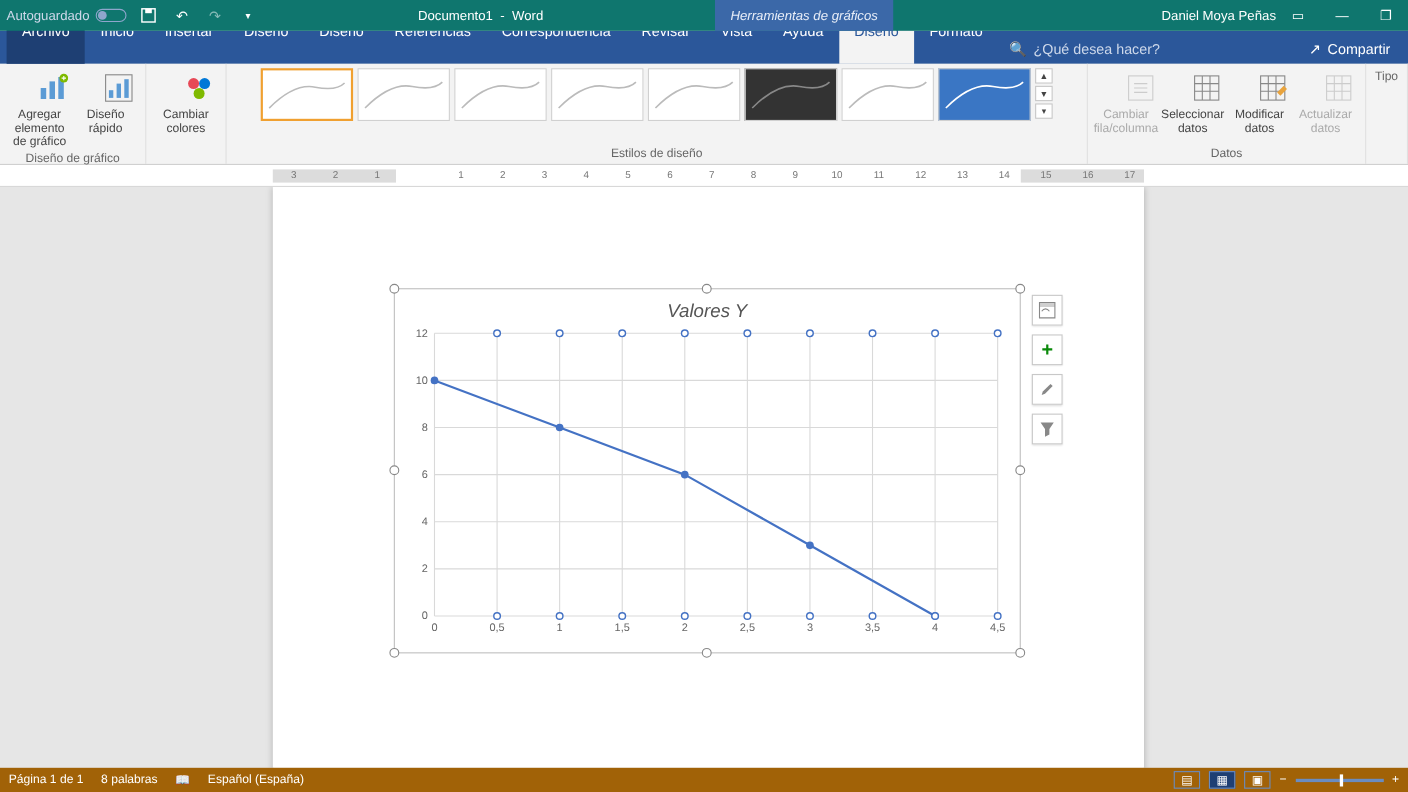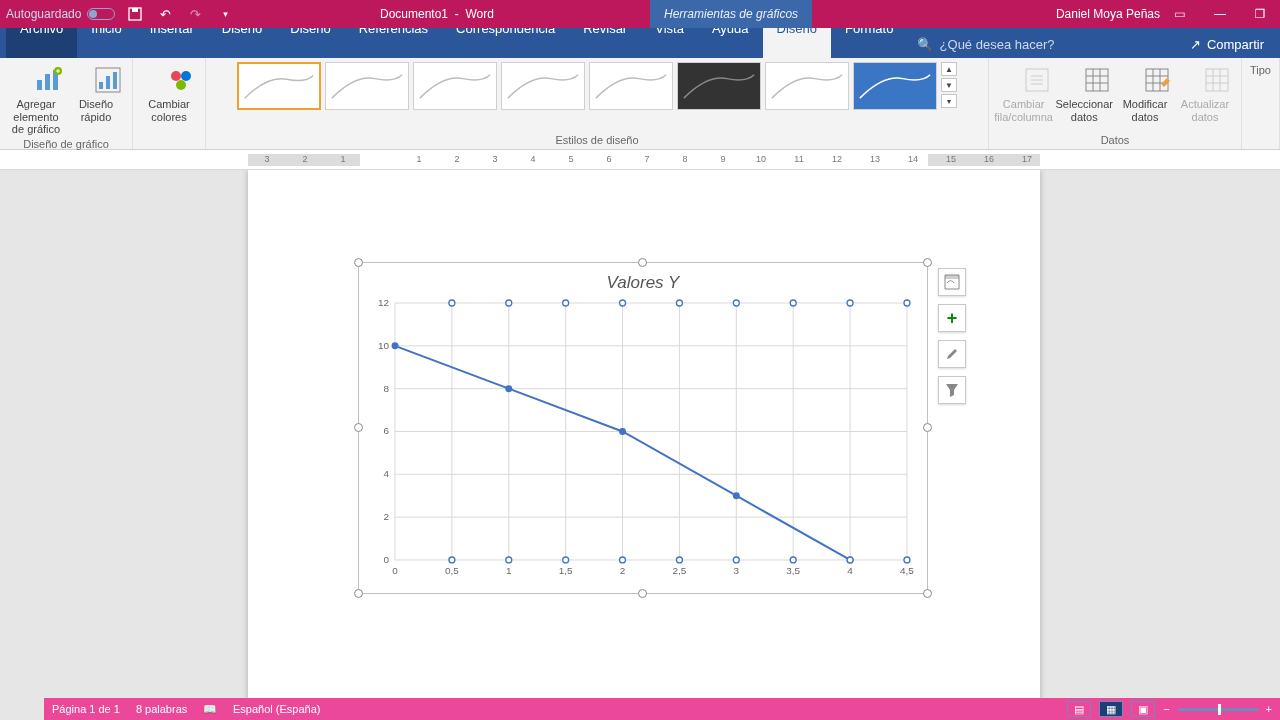--- a/index.html
+++ b/index.html
@@ -1,19 +1,19 @@
 <!DOCTYPE html>
 <html><head>
 <meta charset="utf-8">
 <style>
   * { box-sizing: border-box; margin: 0; padding: 0; font-family: "Segoe UI", Arial, sans-serif; }
   html, body { width: 1280px; height: 720px; overflow: hidden; background: #e6e6e6; }
 
   
-  .titlebar { height: 28px; background: #be185d; color: #fff; display: flex; align-items: center; font-size: 12px; position: relative; }
+  .titlebar { height: 28px; background: #0f766e; color: #fff; display: flex; align-items: center; font-size: 12px; position: relative; }
   .titlebar .autosave { display: flex; align-items: center; gap: 6px; padding-left: 6px; color: #cdd8ea; }
   .titlebar .autosave .toggle { width: 28px; height: 12px; border: 1px solid #8ea6cc; border-radius: 6px; position: relative; }
   .titlebar .autosave .toggle::after { content: ""; position:absolute; left:1px; top:1px; width:8px; height:8px; border-radius:50%; background:#8ea6cc; }
   .qat { display: flex; align-items: center; gap: 14px; margin-left: 12px; }
   .qat-btn { width: 16px; height: 16px; display:flex; align-items:center; justify-content:center; font-size:13px; color:#fff; cursor:pointer; }
   .docname { position:absolute; left: 380px; right: auto; }
   .charttools { position:absolute; left: 650px; background:#3b68a8; height:28px; line-height:28px; padding:0 14px; color:#e8eef8;font-style:italic; }
   .username { position:absolute; right: 120px; margin-left: 45px; }
   .wincontrols { position:absolute; right:0; display:flex; gap:0; }
   .wincontrols div { width:40px; height:28px; display:flex; align-items:center; justify-content:center; font-size:12px; color:#fff; cursor:pointer;}
@@ -62,21 +62,21 @@
   .marker { fill:#4472c4; }
   .marker-open { fill:#fff; stroke:#4472c4; stroke-width:1.3; }
   .series-line { stroke:#4472c4; stroke-width:2; fill:none; }
 
   
   .side-btns { position:absolute; left:690px; top:98px; display:flex; flex-direction:column; gap:8px; }
   .side-btn { width:28px; height:28px; background:#fff; border:1px solid #c8c8c8; box-shadow:0 1px 2px rgba(0,0,0,0.15); display:flex; align-items:center; justify-content:center; font-size:14px; color:#555; cursor:pointer; }
   .side-btn.green { color:#0a8a0a; font-weight:bold; font-size:18px; }
 
   
-  .statusbar { position:absolute; bottom:0; left:0; right:0; height:22px; background:#ec4899; color:#fff; font-size:11px; display:flex; align-items:center; padding:0 8px; gap:16px;margin-left:44px;}
+  .statusbar { position:absolute; bottom:0; left:0; right:0; height:22px; background:#a16207; color:#fff; font-size:11px; display:flex; align-items:center; padding:0 8px; gap:16px;}
   .statusbar .right { margin-left:auto; display:flex; align-items:center; gap:8px; }
   .view-btn { width:24px; height:16px; border:1px solid #6a8cc0; display:flex; align-items:center; justify-content:center; cursor:pointer;}
   .view-btn.active { background:#1e3f73; }
   .zoom-slider { width:80px; height:3px; background:#6a8cc0; position:relative; }
   .zoom-slider::after { content:""; position:absolute; left:40px; top:-4px; width:3px; height:11px; background:#fff;}
 </style>
 </head>
 <body>
 
 <div class="titlebar">

